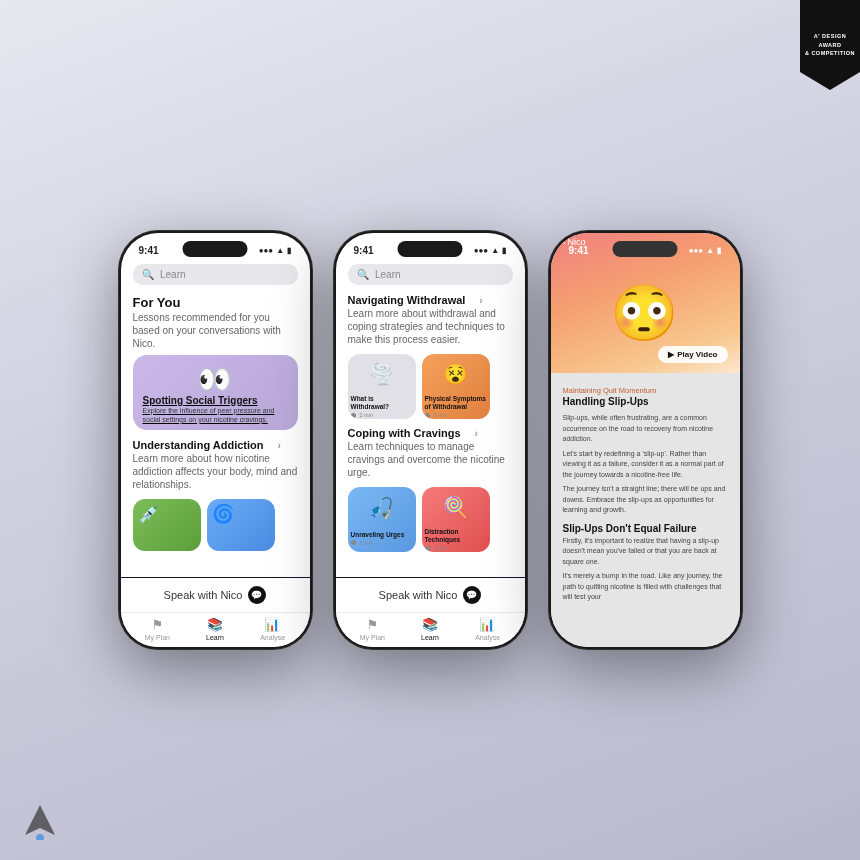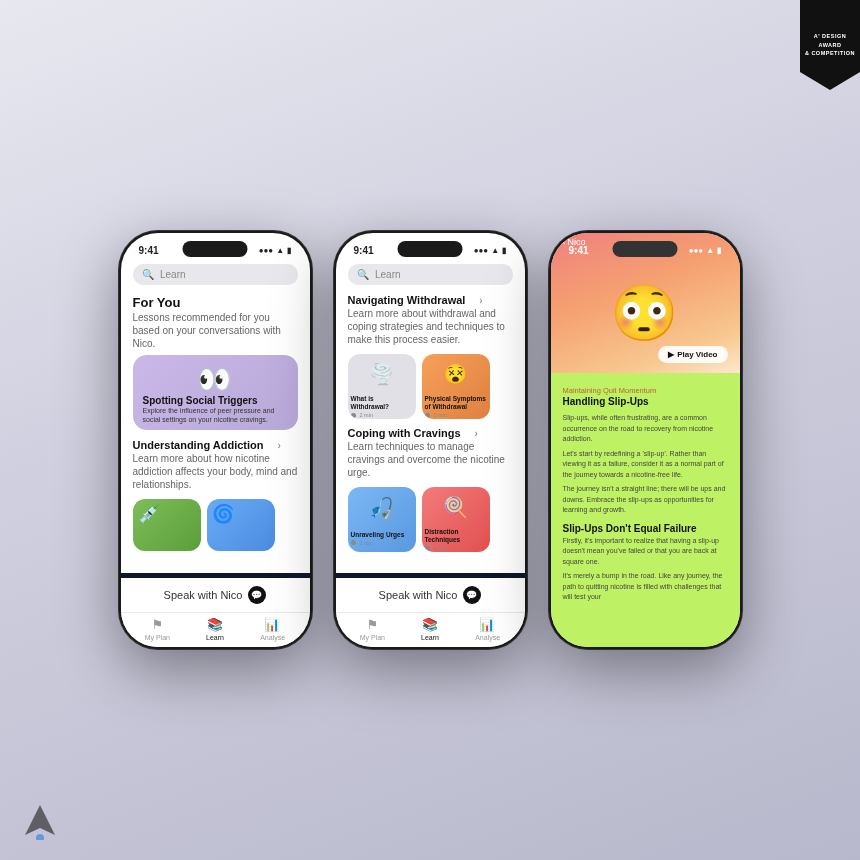--- a/index.html
+++ b/index.html
@@ -135,20 +135,21 @@
       height: 75px;
       background: linear-gradient(135deg, #c9b8e8 0%, #b8a8d8 100%);
       position: relative;
       flex-shrink: 0;
     }
     .feature-card-content {
       position: absolute;
       bottom: 6px;
       left: 10px;
       right: 10px;
+      text-decoration: underline;
     }
     .feature-card-title {
       font-size: 10px;
       font-weight: 700;
       color: #111;
     }
     .feature-card-subtitle {
       font-size: 7px;
       color: #333;
       line-height: 1.3;
@@ -198,21 +199,21 @@
     .mini-card-emoji {
       position: absolute;
       top: 4px;
       left: 6px;
       font-size: 18px;
     }
 
     
     .speak-bar {
       margin-top: auto;
-      border-top: 5px solid #0f172a;
+      border-top: 1px solid #0f172a;
       padding: 8px 12px;
       display: flex;
       align-items: center;
       justify-content: center;
       gap: 6px;
       font-size: 11px;
       color: #333;
       font-weight: 500;
       flex-shrink: 0;
       background: white;
@@ -285,21 +286,21 @@
       font-size: 5.5px;
       color: #888;
       padding: 1px 3px;
       display: flex;
       align-items: center;
       gap: 2px;
     }
     .phone3-content {
       flex: 1;
       overflow: hidden;
-      background: #bef264;
+      background: #e5e5e5;
       margin-top: 0;
       padding: 8px 12px;
     }
     .gradient-section {
       height: 140px;
       background: linear-gradient(160deg, #f08080 0%, #f5a070 40%, #f8c890 80%, #fce8d0 100%);
       position: relative;
       flex-shrink: 0;
       display: flex;
       align-items: center;

